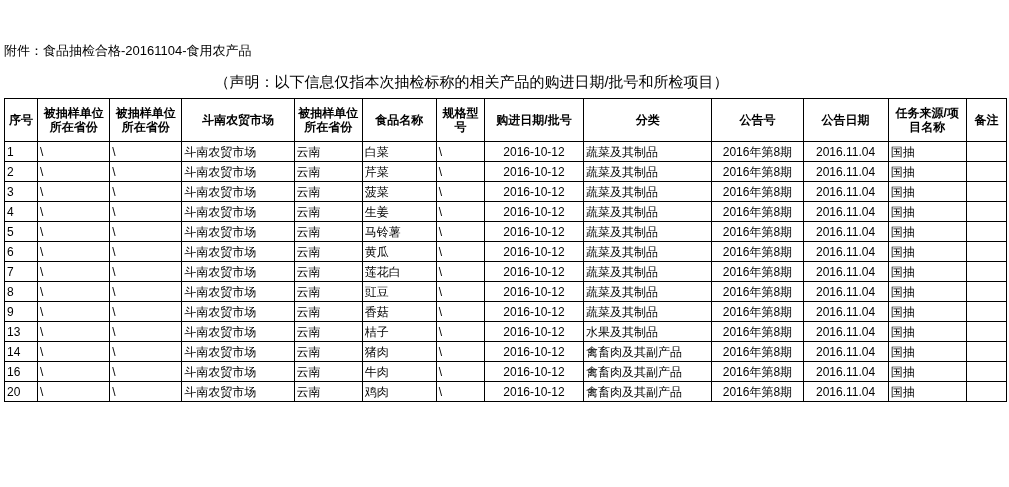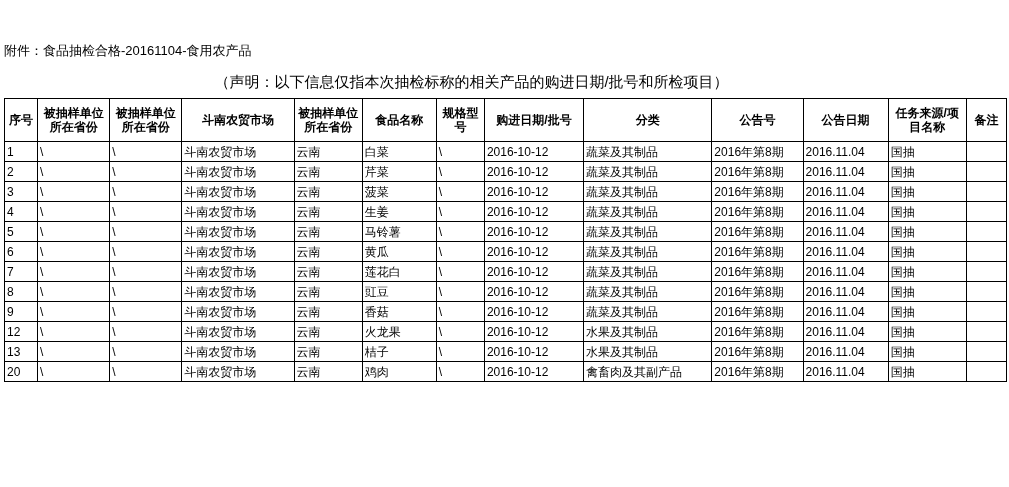--- a/index.html
+++ b/index.html
@@ -56,21 +56,21 @@
     font-weight: bold;
     height: 40px;
     white-space: normal;
     word-break: break-all;
   }
   table.grid tbody td {
     height: 17px;
   }
   .c-idx { text-align: left; padding-left: 3px; }
   .c-left { text-align: left; padding-left: 4px; }
-  .c-center { }
+  .c-center { text-align: center; }
   
   col.w-idx      { width: 33px; }
   col.w-ent-name { width: 72px; }
   col.w-ent-addr { width: 72px; }
   col.w-unit     { width: 112px; }
   col.w-prov     { width: 68px; }
   col.w-food     { width: 74px; }
   col.w-spec     { width: 48px; }
   col.w-date     { width: 99px; }
   col.w-class    { width: 128px; }
@@ -251,44 +251,59 @@
           <td class="c-left">香菇</td>
           <td class="c-left">\</td>
           <td class="c-center">2016-10-12</td>
           <td class="c-left">蔬菜及其制品</td>
           <td class="c-center">2016年第8期</td>
           <td class="c-center">2016.11.04</td>
           <td class="c-left">国抽</td>
           <td class="c-left"></td>
         </tr>
         <tr>
-          <td class="c-idx">12</td>
-          <td class="c-left">\</td>
-          <td class="c-left">\</td>
-          <td class="c-left">斗南农贸市场</td>
-          <td class="c-left">云南</td>
-          <td class="c-left">火龙果</td>
+          <td class="c-idx">13</td>
+          <td class="c-left">\</td>
+          <td class="c-left">\</td>
+          <td class="c-left">斗南农贸市场</td>
+          <td class="c-left">云南</td>
+          <td class="c-left">桔子</td>
           <td class="c-left">\</td>
           <td class="c-center">2016-10-12</td>
           <td class="c-left">水果及其制品</td>
           <td class="c-center">2016年第8期</td>
           <td class="c-center">2016.11.04</td>
           <td class="c-left">国抽</td>
           <td class="c-left"></td>
         </tr>
         <tr>
-          <td class="c-idx">13</td>
-          <td class="c-left">\</td>
-          <td class="c-left">\</td>
-          <td class="c-left">斗南农贸市场</td>
-          <td class="c-left">云南</td>
-          <td class="c-left">桔子</td>
-          <td class="c-left">\</td>
-          <td class="c-center">2016-10-12</td>
-          <td class="c-left">水果及其制品</td>
+          <td class="c-idx">14</td>
+          <td class="c-left">\</td>
+          <td class="c-left">\</td>
+          <td class="c-left">斗南农贸市场</td>
+          <td class="c-left">云南</td>
+          <td class="c-left">猪肉</td>
+          <td class="c-left">\</td>
+          <td class="c-center">2016-10-12</td>
+          <td class="c-left">禽畜肉及其副产品</td>
+          <td class="c-center">2016年第8期</td>
+          <td class="c-center">2016.11.04</td>
+          <td class="c-left">国抽</td>
+          <td class="c-left"></td>
+        </tr>
+        <tr>
+          <td class="c-idx">16</td>
+          <td class="c-left">\</td>
+          <td class="c-left">\</td>
+          <td class="c-left">斗南农贸市场</td>
+          <td class="c-left">云南</td>
+          <td class="c-left">牛肉</td>
+          <td class="c-left">\</td>
+          <td class="c-center">2016-10-12</td>
+          <td class="c-left">禽畜肉及其副产品</td>
           <td class="c-center">2016年第8期</td>
           <td class="c-center">2016.11.04</td>
           <td class="c-left">国抽</td>
           <td class="c-left"></td>
         </tr>
         <tr>
           <td class="c-idx">20</td>
           <td class="c-left">\</td>
           <td class="c-left">\</td>
           <td class="c-left">斗南农贸市场</td>

